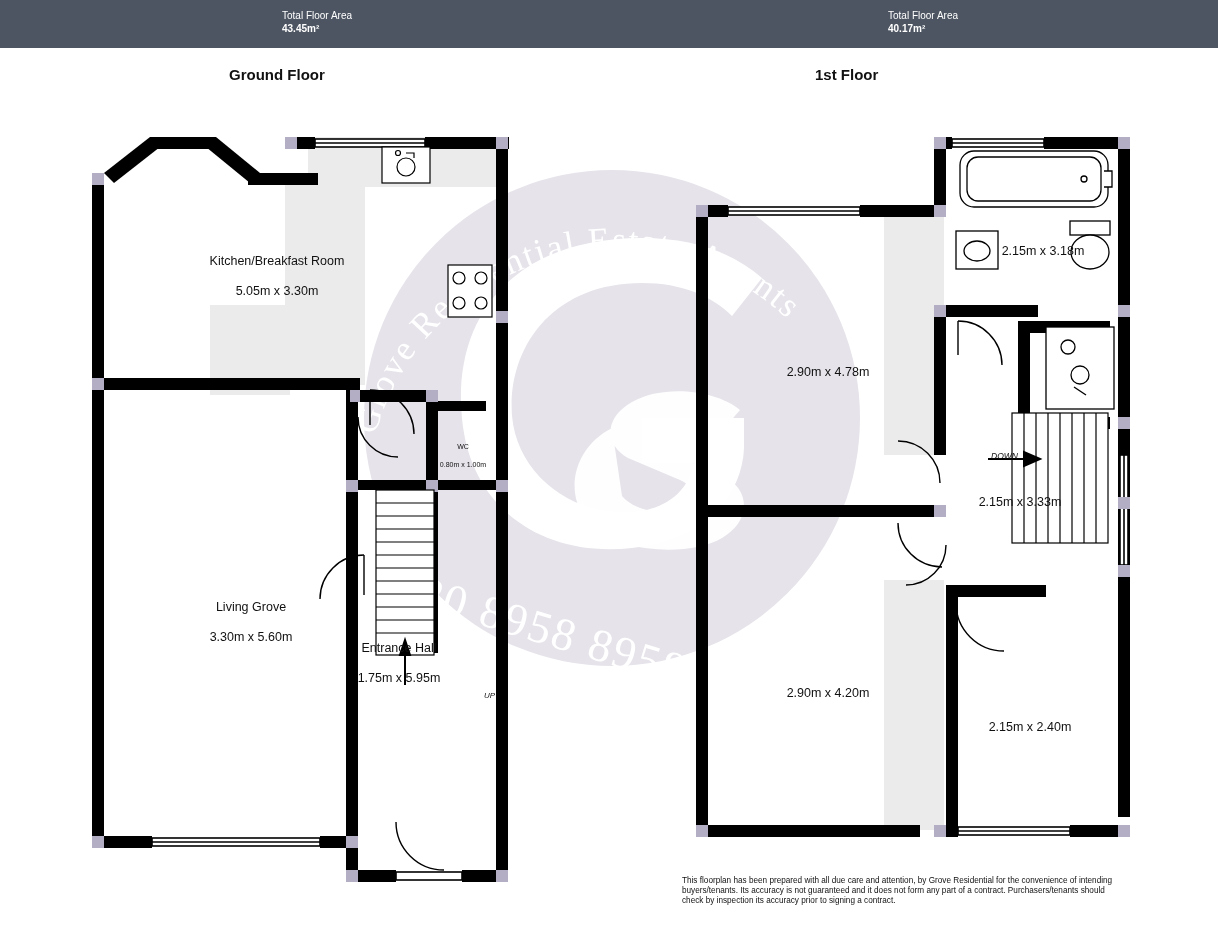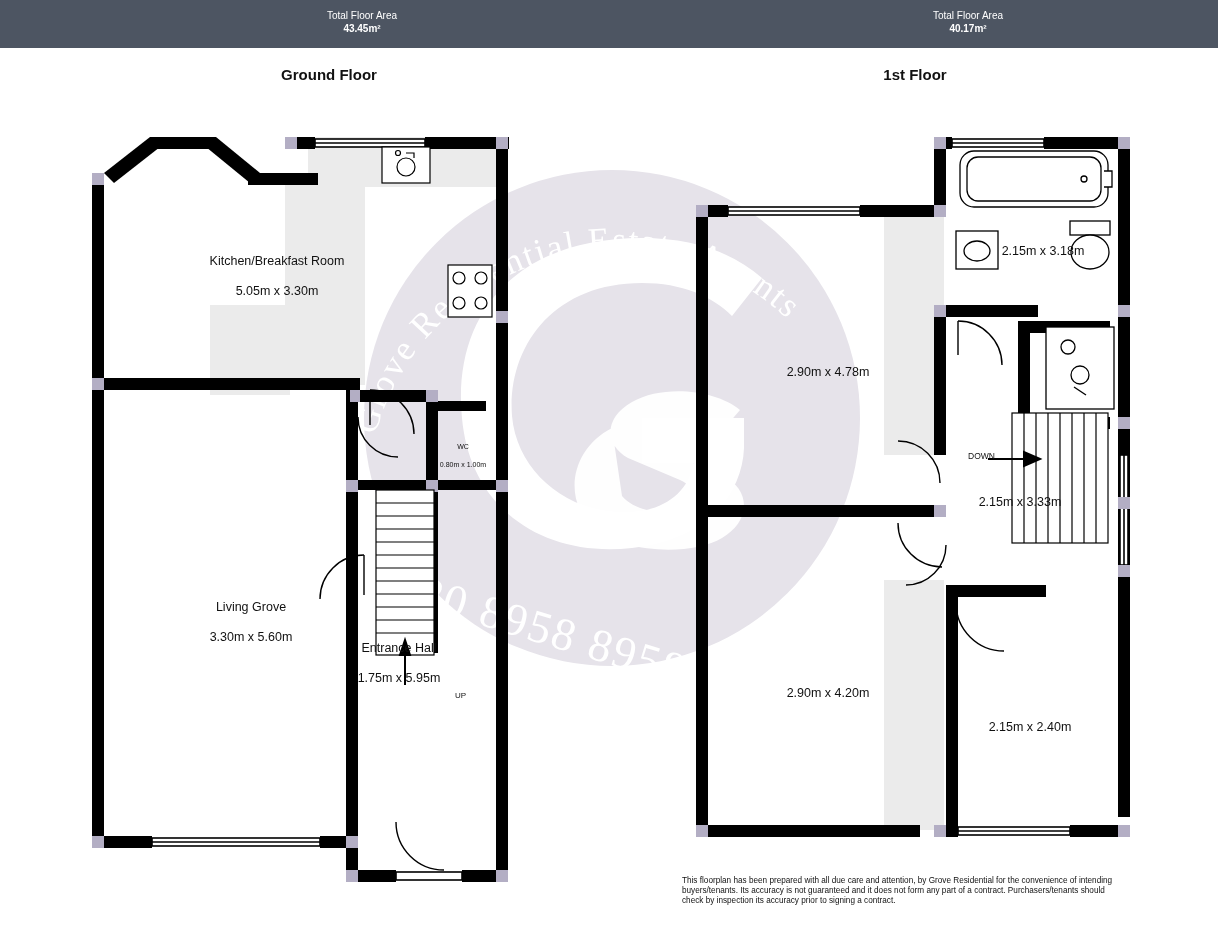--- a/index.html
+++ b/index.html
@@ -17,37 +17,35 @@
   }
   
   .topbar {
     position: absolute;
     left: 0; top: 0;
     width: 1218px; height: 48px;
     background: #4d5562;
   }
   .area-block {
     position: absolute;
-    text-align: center;
     color: #ffffff;
     font-size: 10px;
     line-height: 13px;
   }
   .area-block .area-label { font-weight: normal; }
   .area-block .area-value { font-weight: bold; }
   #area-left { left: 282px; top: 9px; width: 160px; }
   #area-right { left: 888px; top: 9px; width: 160px; }
 
   
   .floor-title {
     position: absolute;
     font-size: 15px;
     font-weight: bold;
     color: #111;
-    text-align: center;
   }
   #title-ground { left: 229px; top: 66px; width: 200px; }
   #title-first  { left: 815px; top: 66px; width: 200px; }
 
   
   .watermark {
     position: absolute;
     left: 312px; top: 118px;
     width: 600px; height: 600px;
     pointer-events: none;
@@ -69,21 +67,22 @@
     line-height: 15px;
     white-space: pre-line;
   }
   .room-label .rm-name { display: block; }
   .room-label .rm-dims { display: block; }
   .room-label.small { font-size: 7px; line-height: 9px; }
   .tiny-label {
     position: absolute;
     font-size: 8px;
     color: #111;
-    text-align: left;
+    text-align: right;
+    font-style: italic;
   }
 
   
   #disclaimer {
     position: absolute;
     left: 682px; top: 876px;
     width: 440px;
     font-size: 8.2px;
     line-height: 10.2px;
     color: #111;

